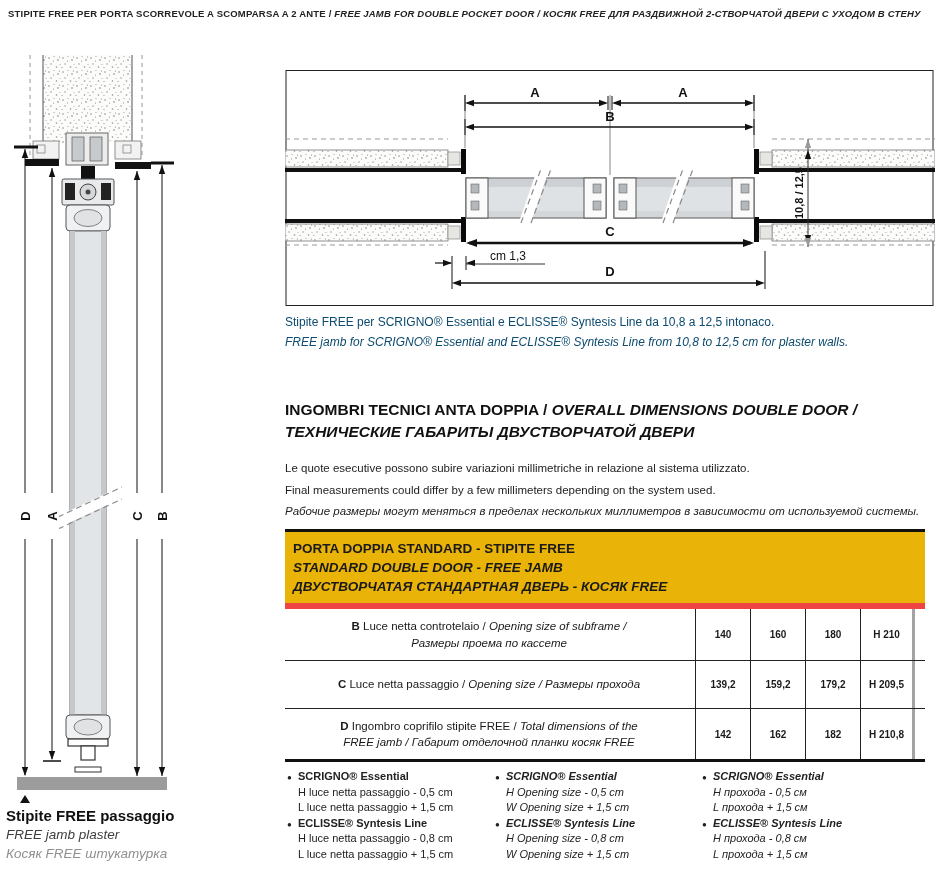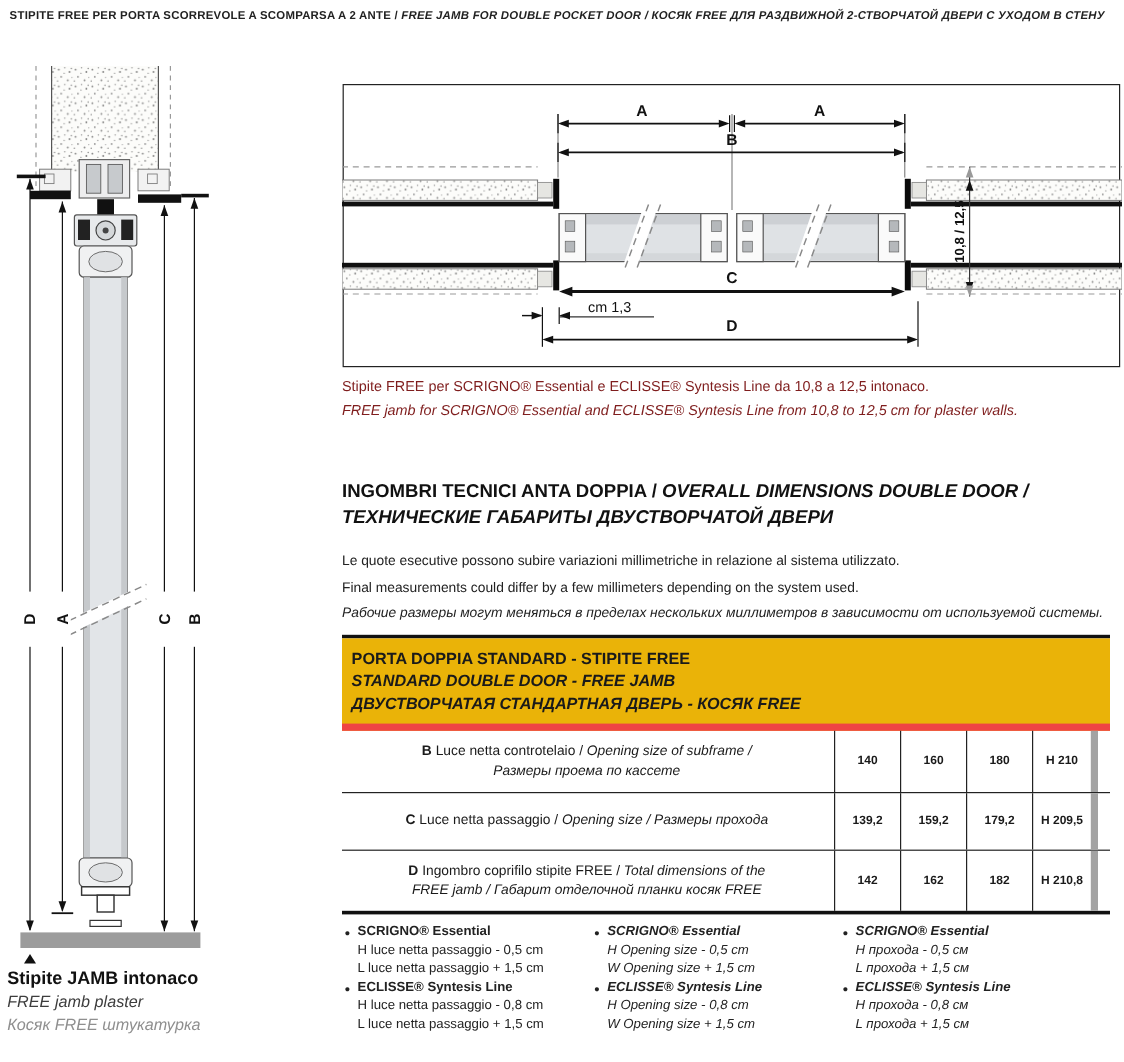--- a/index.html
+++ b/index.html
@@ -3,42 +3,42 @@
 <meta charset="utf-8">
 <style>
   html,body{margin:0;padding:0;background:#fff;}
   .page{position:relative;width:937px;height:885px;background:#fff;overflow:hidden;
         font-family:"Liberation Sans",sans-serif;color:#1a1a1a;}
   .abs{position:absolute;}
   
   .hdr{left:8px;top:8px;width:920px;font-size:9.5px;font-weight:bold;letter-spacing:.2px;color:#222;white-space:nowrap;}
   .hdr .it-seg{font-style:italic;}
   
-  .plan-cap{left:285px;top:312px;font-size:12px;line-height:20px;color:#7f1d1d;}
+  .plan-cap{left:285px;top:312px;font-size:12px;line-height:20px;color:#0c4a6e;}
   .plan-cap .l2,.plan-cap .l3{font-style:italic;}
   
   .sec-title{left:285px;top:399px;font-size:15.5px;font-weight:bold;line-height:22px;color:#111;}
   .sec-title .it-seg{font-style:italic;}
   .sec-title .l2{font-style:italic;}
   
   .notes{left:285px;top:458px;font-size:11.5px;line-height:21.5px;color:#222;}
   .notes .l3{font-style:italic;}
   
   .tbl{left:285px;top:529px;width:640px;border-top:3px solid #111;}
   .tbl-head{background:#eab308;padding:7px 0 7px 8px;font-size:13.5px;font-weight:bold;line-height:19px;border-bottom:6px solid #ef4444;}
   .tbl-head .l2,.tbl-head .l3{font-style:italic;}
   .trow{display:flex;border-bottom:1px solid #222;}
   .trow:last-child{border-bottom:3px solid #111;}
   .tdesc{width:410px;box-sizing:border-box;padding:4px 10px 4px 8px;font-size:11.5px;line-height:16.5px;
          display:flex;flex-direction:column;justify-content:center;align-items:center;}
   .tdesc .key{font-weight:bold;}
   .tdesc .ital{font-style:italic;}
   .tval{width:55px;box-sizing:border-box;border-left:1px solid #222;display:flex;align-items:center;justify-content:center;
         font-size:10px;font-weight:bold;}
-  .tval:last-child{border-right:6px solid #a3a3a3;}
+  .tval:last-child{border-right:3px solid #a3a3a3;}
   .h-b{height:51px;} .h-c{height:47px;} .h-d{height:50px;}
   
   .fncol{top:769px;width:206px;font-size:11px;line-height:15.5px;color:#222;}
   .fncol .line{position:relative;padding-left:11px;}
   .fncol .brand{font-weight:bold;}
   .fncol .blt{position:absolute;left:0;top:1px;font-size:8px;}
   .fncol.ital{font-style:italic;}
   .fn1{left:287px;} .fn2{left:495px;} .fn3{left:702px;}
   
   .left-cap{left:6px;top:806px;line-height:19px;}
@@ -367,18 +367,18 @@
   <div class="abs fncol fn3 ital">
     <div class="line brand"><span class="blt">●</span><span>SCRIGNO® Essential</span></div>
     <div class="line"><span>H прохода - 0,5 см</span></div>
     <div class="line"><span>L прохода + 1,5 см</span></div>
     <div class="line brand"><span class="blt">●</span><span>ECLISSE® Syntesis Line</span></div>
     <div class="line"><span>H прохода - 0,8 см</span></div>
     <div class="line"><span>L прохода + 1,5 см</span></div>
   </div>
 
   <div class="abs left-cap">
-    <div class="l1">Stipite JAMB intonaco</div>
+    <div class="l1">Stipite FREE passaggio</div>
     <div class="l2">FREE jamb plaster</div>
     <div class="l3">Косяк FREE  штукатурка</div>
   </div>
 
 </div>
 
 </body></html>

